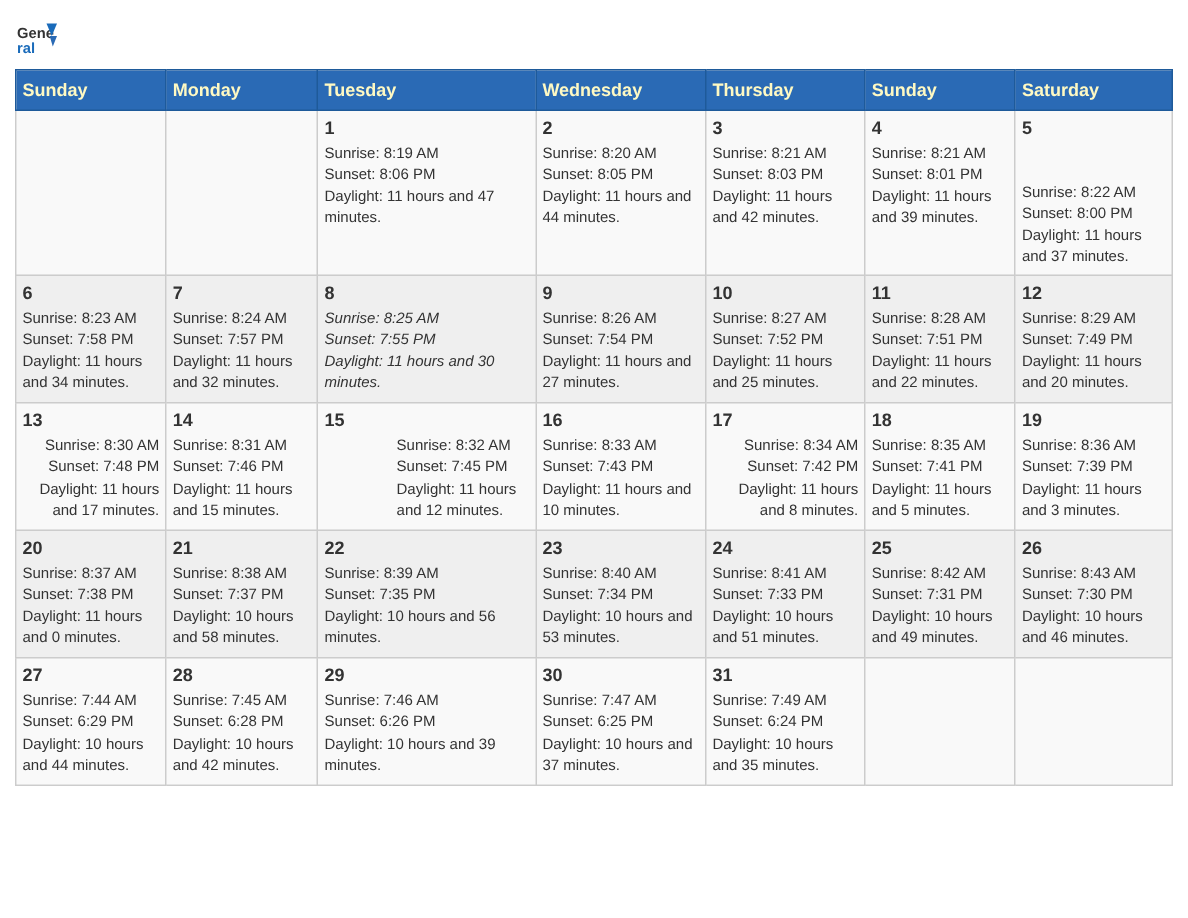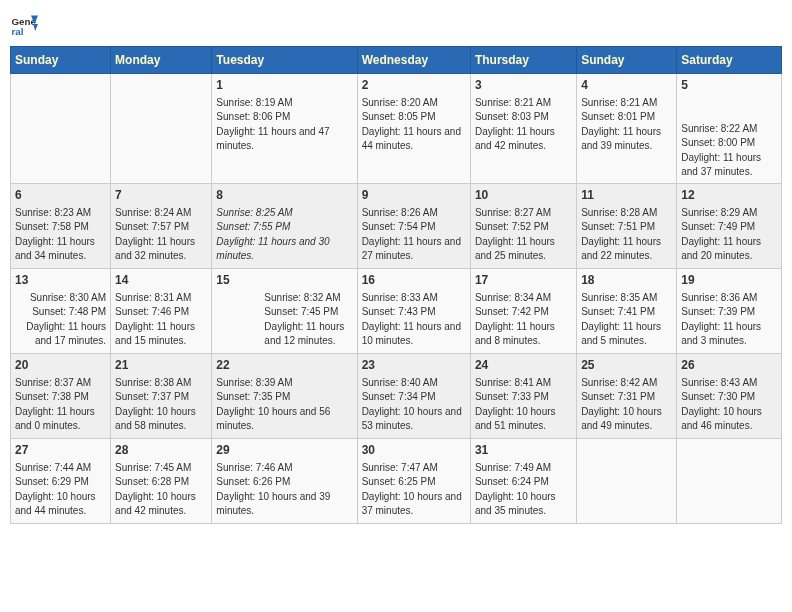--- a/index.html
+++ b/index.html
@@ -216,21 +216,21 @@
 Daylight: 11 hours and 12 minutes.</div>
         </td>
         <td>
           <span class="day-number">16</span>
           <div class="day-info" style="white-space: pre-line;">Sunrise: 8:33 AM
 Sunset: 7:43 PM
 Daylight: 11 hours and 10 minutes.</div>
         </td>
         <td>
           <span class="day-number">17</span>
-          <div class="day-info" style="white-space: pre-line;">Sunrise: 8:34 AM
+          <div class="day-info" style="white-space: pre-line; text-align: right;">Sunrise: 8:34 AM
 Sunset: 7:42 PM
 Daylight: 11 hours and 8 minutes.</div>
         </td>
         <td>
           <span class="day-number">18</span>
           <div class="day-info" style="white-space: pre-line;">Sunrise: 8:35 AM
 Sunset: 7:41 PM
 Daylight: 11 hours and 5 minutes.</div>
         </td>
         <td>

